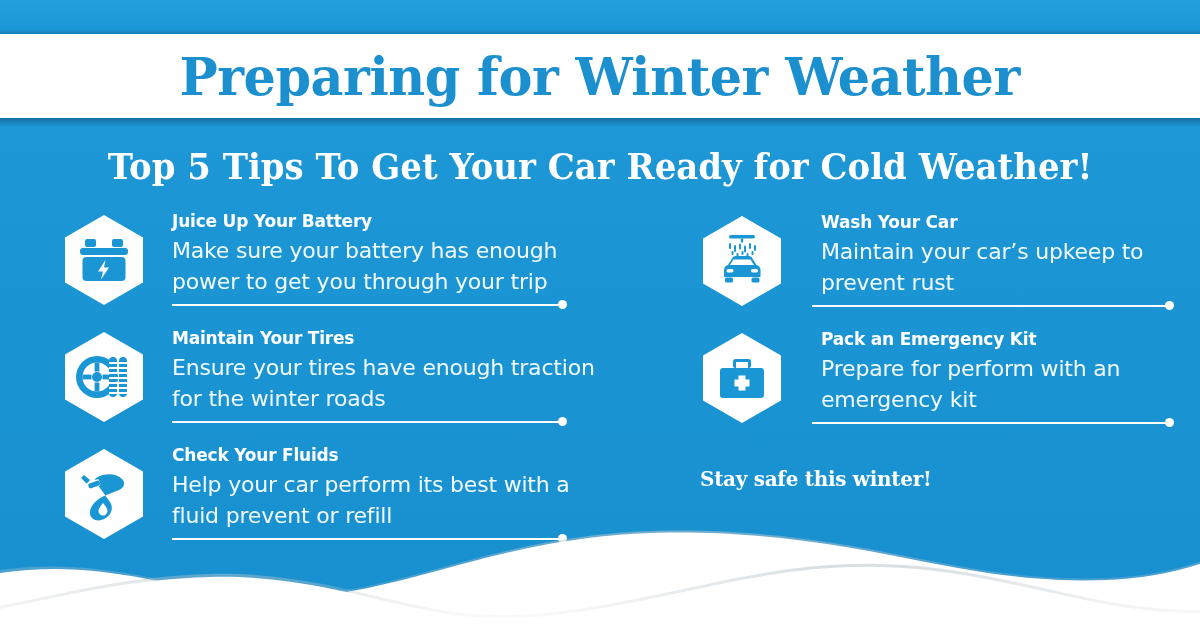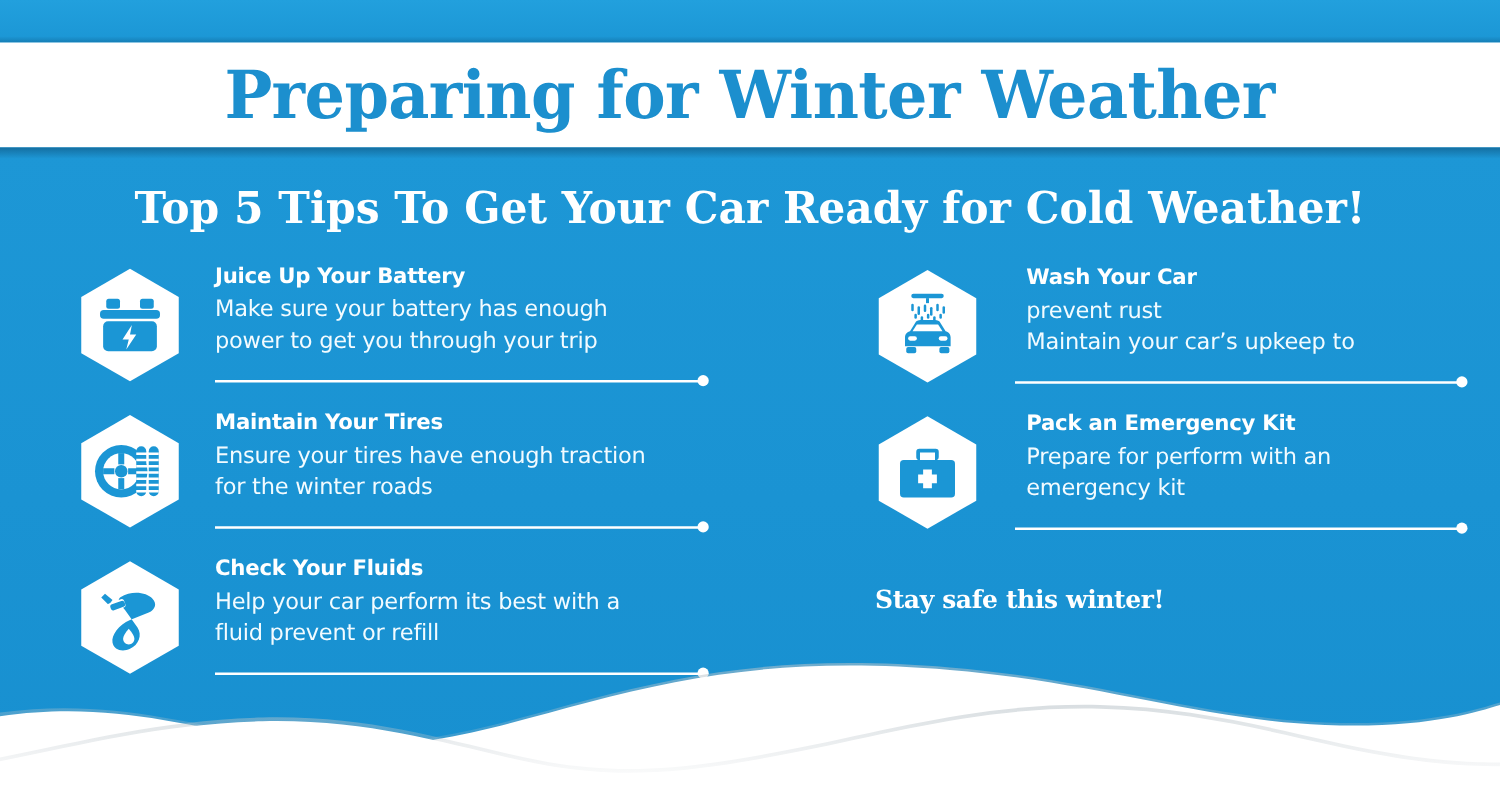--- a/index.html
+++ b/index.html
@@ -125,21 +125,21 @@
     font-size: 17px;
     color: #ffffff;
     line-height: 1.15;
     margin: 0 0 3px 0;
     letter-spacing: -0.2px;
     white-space: nowrap;
   }
   .tip-desc {
     font-family: "DejaVu Sans", sans-serif;
     font-weight: normal;
-    font-size: 18px;
+    font-size: 22px;
     color: #f2fbff;
     line-height: 1.42;
     margin: 0;
     letter-spacing: -0.2px;
   }
   .tip-desc span { display: block; white-space: nowrap; }
 
   
   .rule {
     position: absolute;
@@ -321,22 +321,22 @@
           <path d="M33.5 44.5 L50.5 44.5 L54 50 L30 50 Z" fill="#ffffff"></path>
           <rect x="26.5" y="54" width="7" height="3.5" rx="1.7" fill="#ffffff"></rect>
           <rect x="51" y="54" width="7" height="3.5" rx="1.7" fill="#ffffff"></rect>
           <rect x="25" y="62.5" width="8" height="5" rx="1.5" fill="#1b96d5"></rect>
           <rect x="51.5" y="62.5" width="8" height="5" rx="1.5" fill="#1b96d5"></rect>
         </svg>
       </div>
       <div class="tip-text">
         <p class="tip-title">Wash Your Car</p>
         <p class="tip-desc">
+          <span>Maintain your car’s upkeep to</span>
           <span>prevent rust</span>
-          <span>Maintain your car’s upkeep to</span>
         </p>
       </div>
       <div class="rule rule-r">
         <div class="line"></div>
         <div class="dot"></div>
       </div>
     </div>
 
     <div class="tip tip-right">
       <div class="hex">

